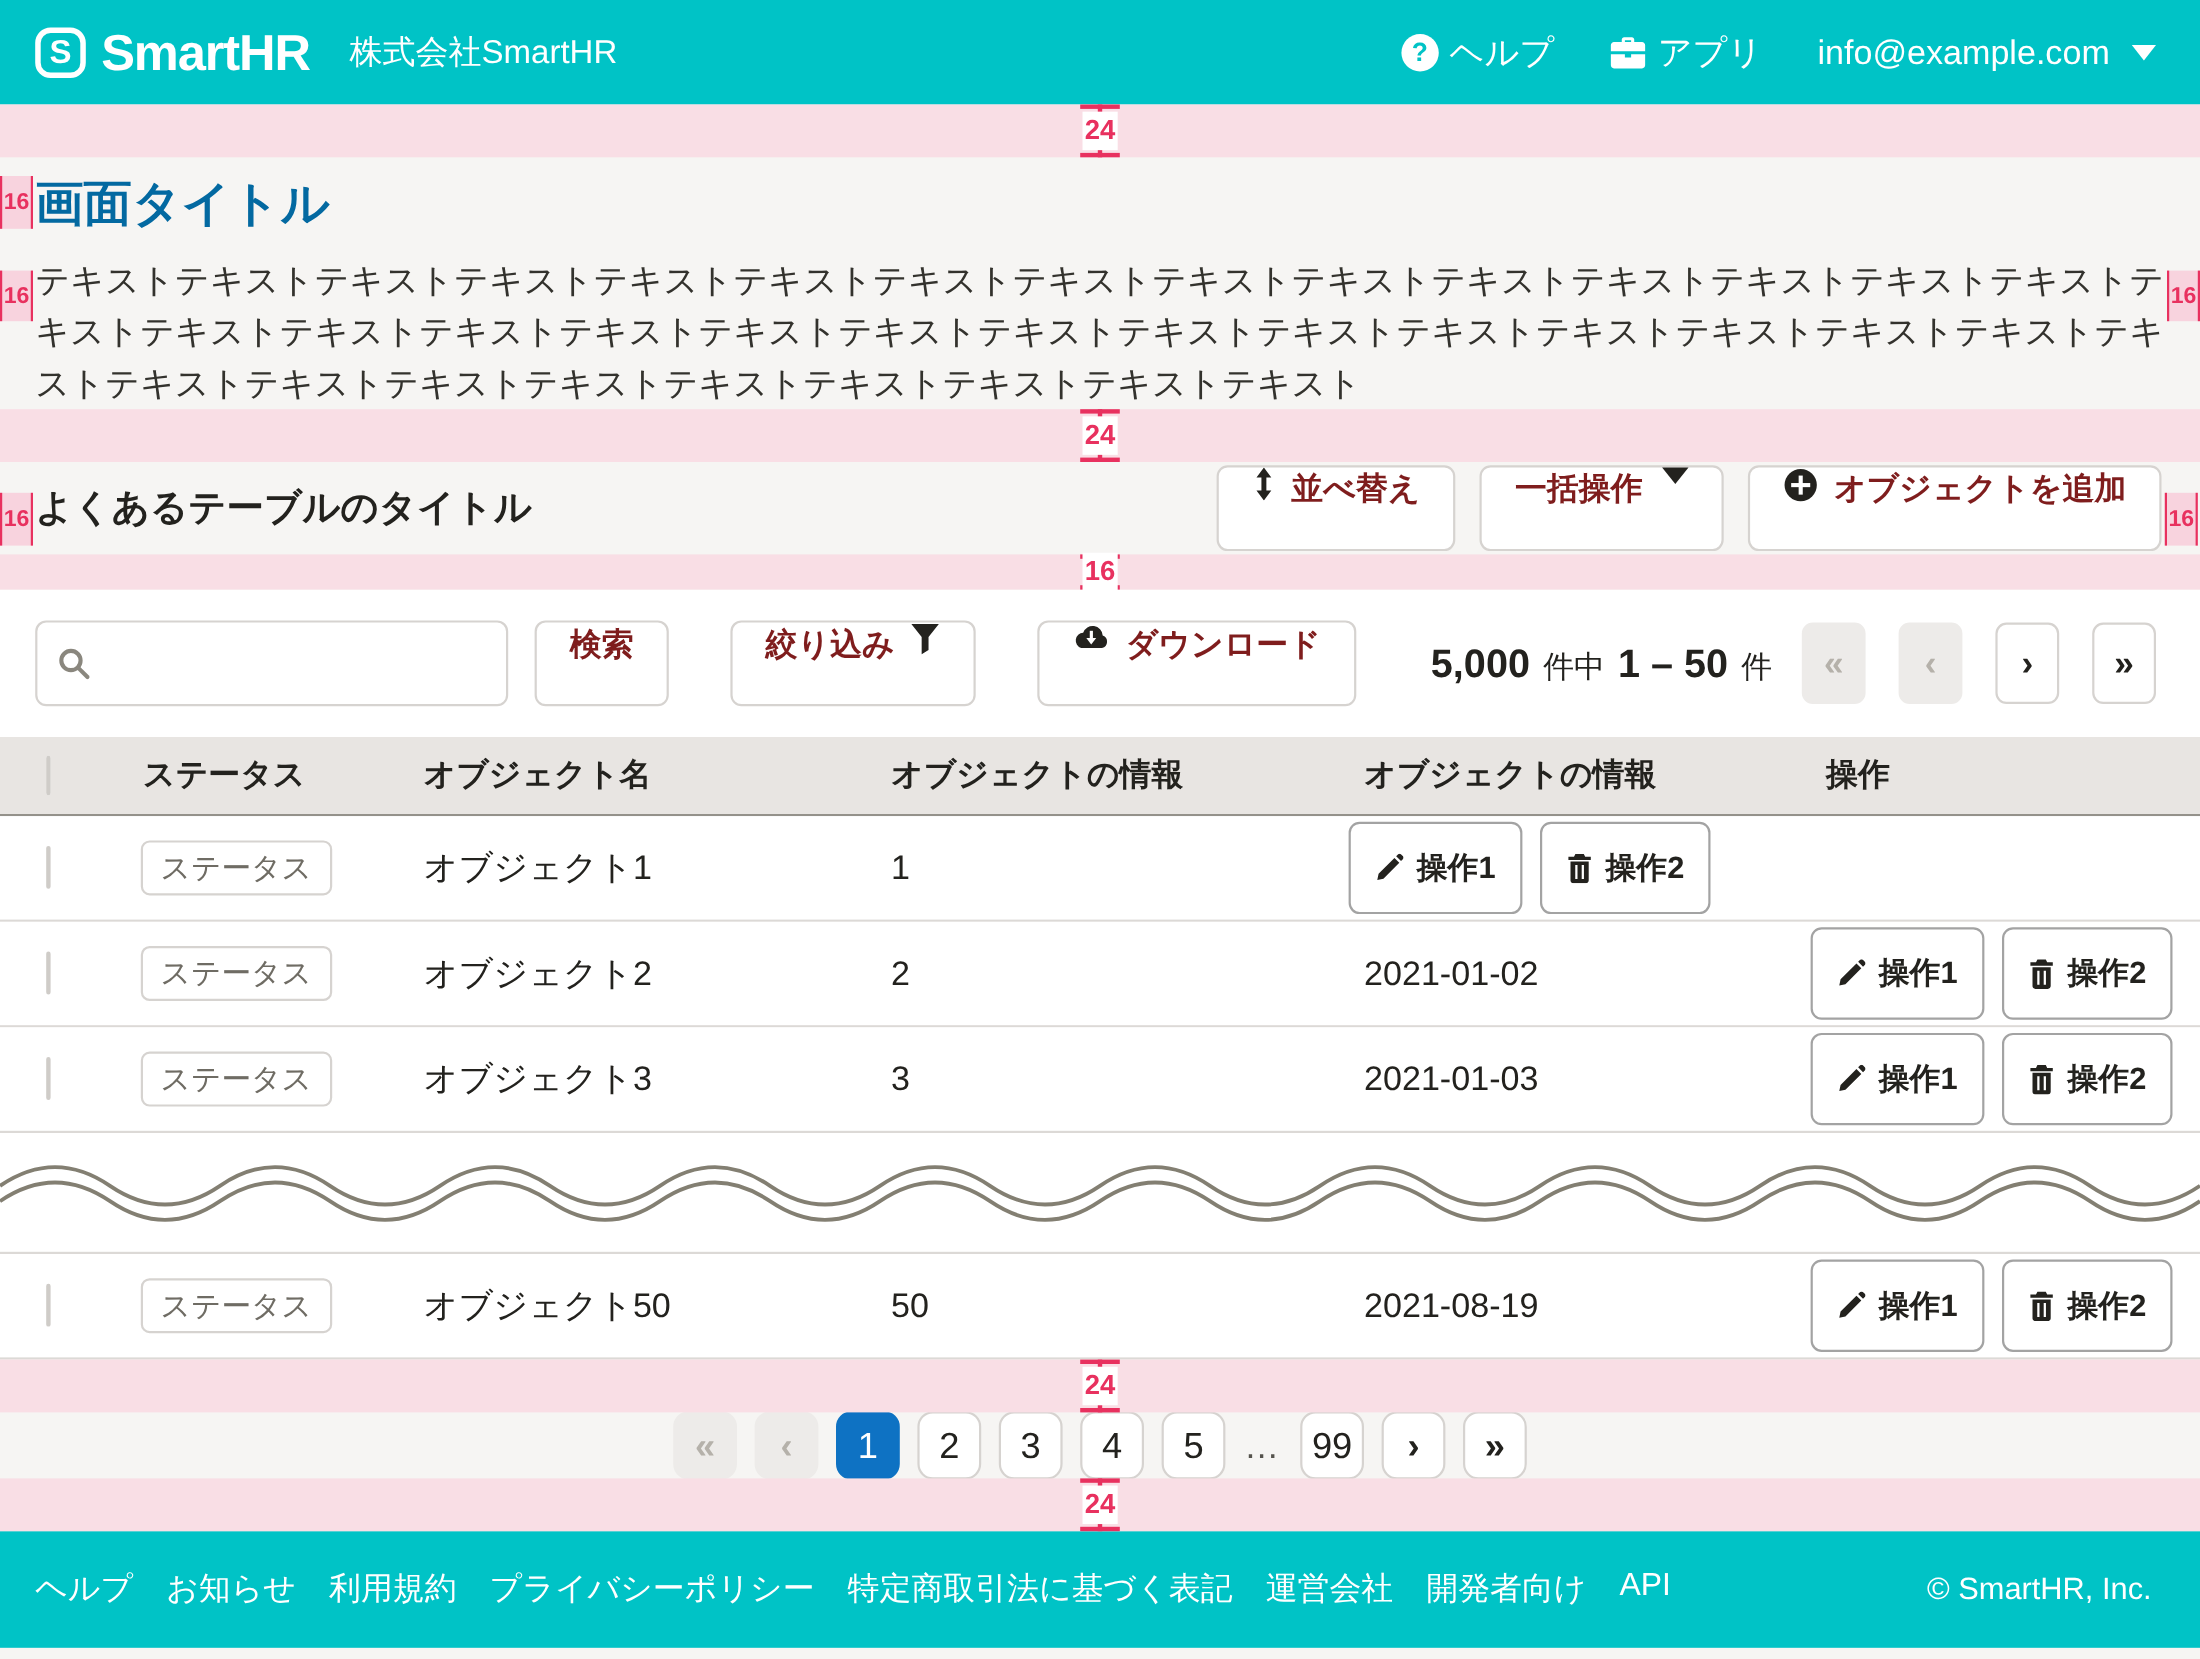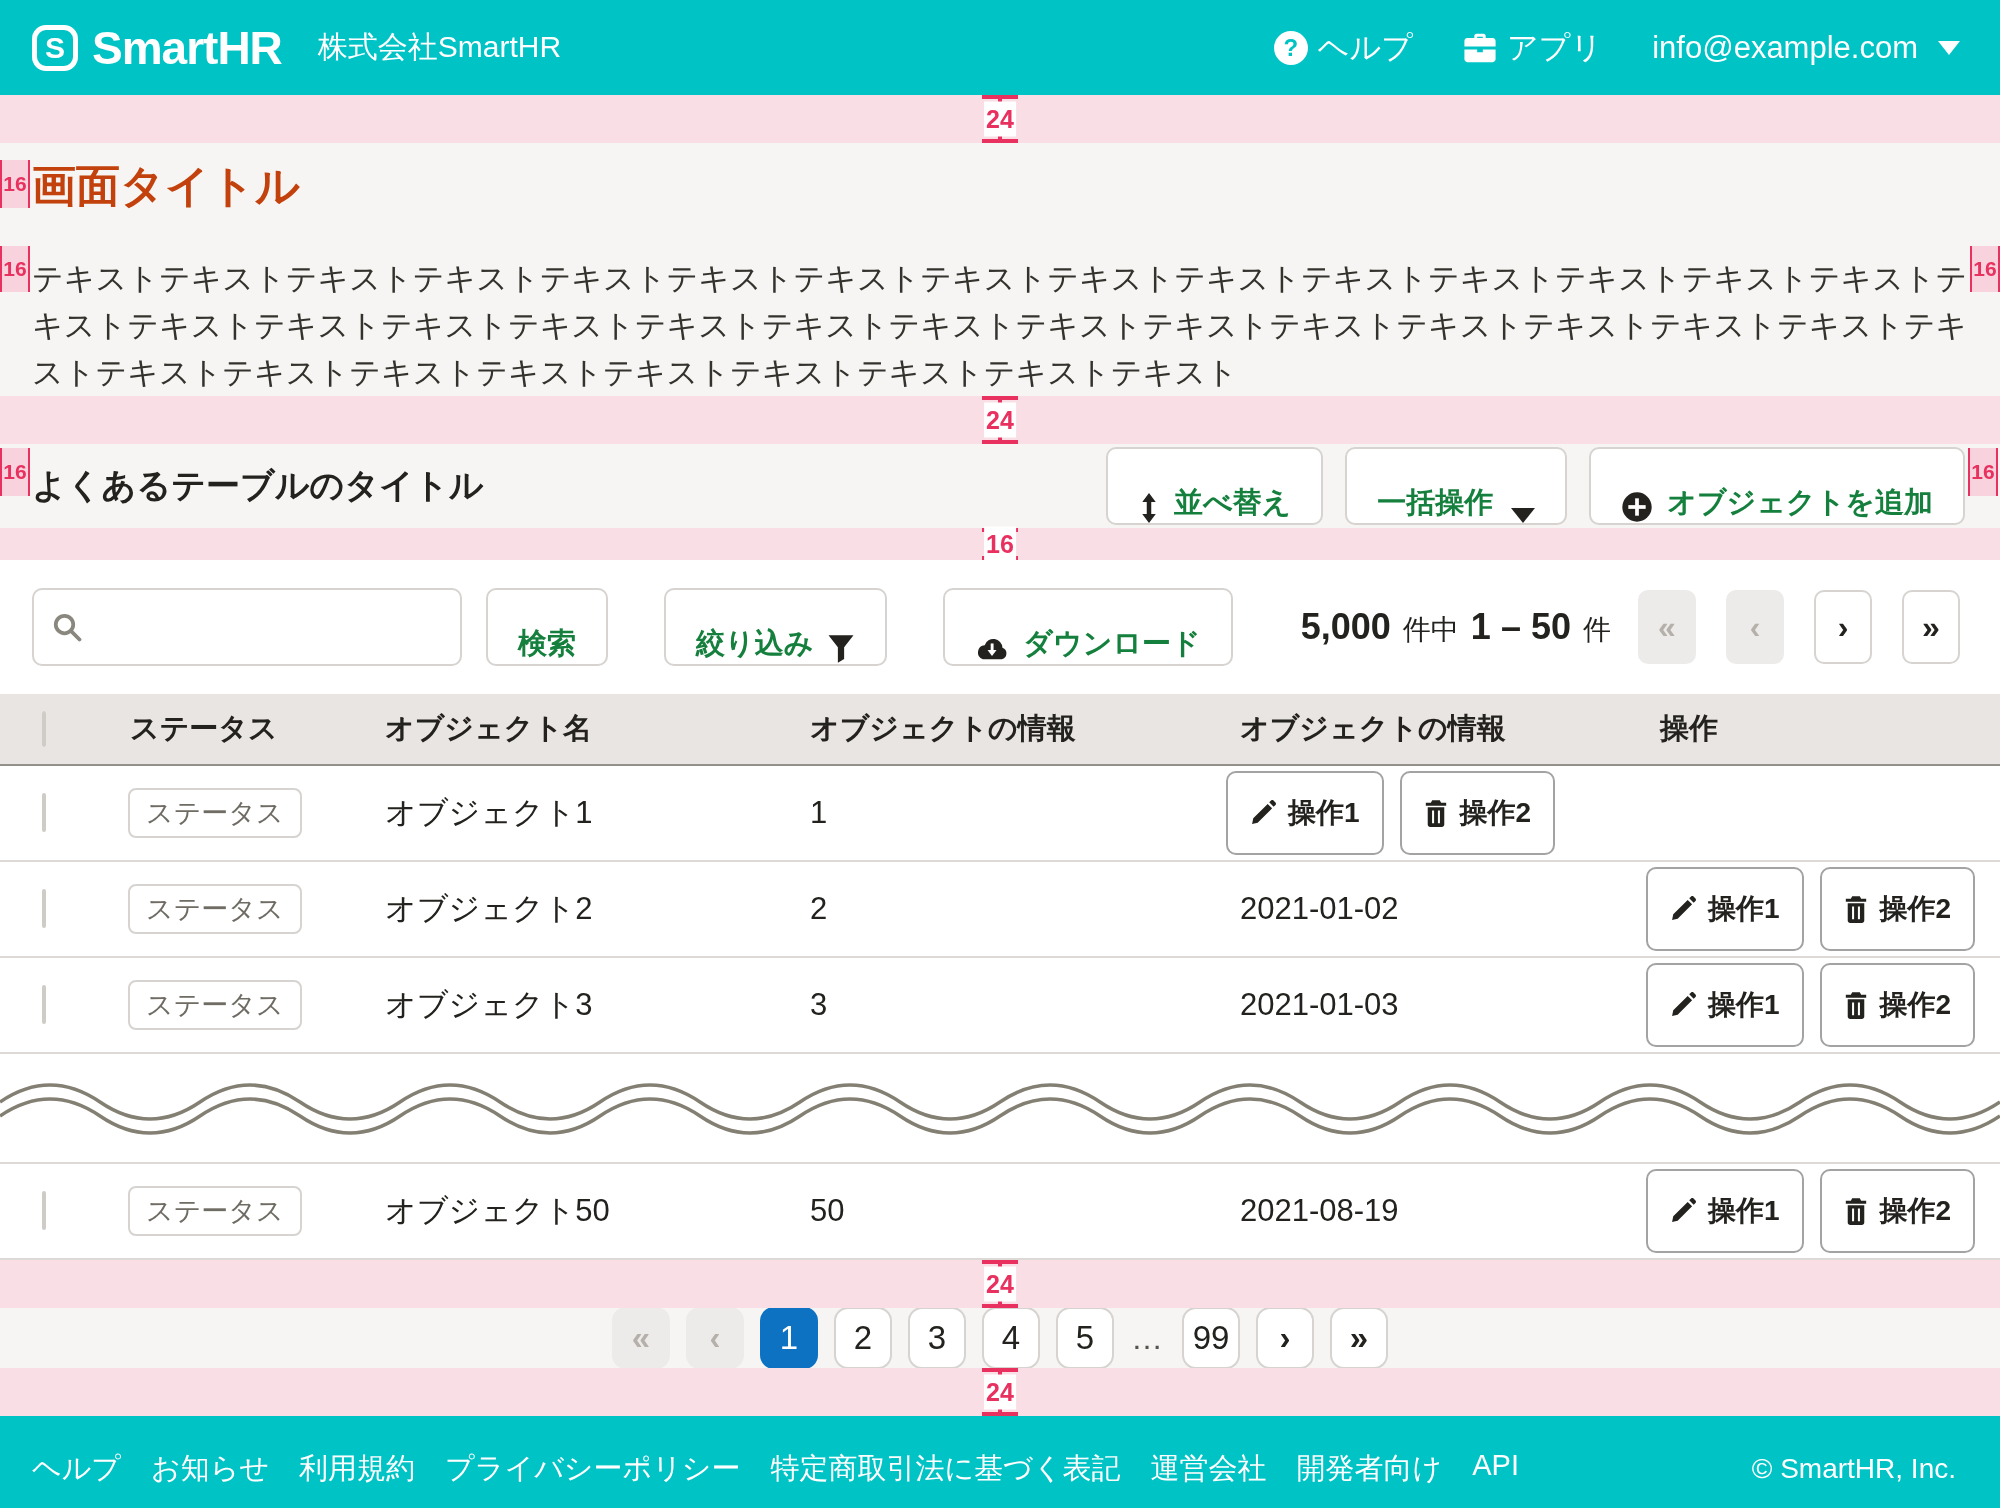--- a/index.html
+++ b/index.html
@@ -57,33 +57,33 @@
   .hmarker {
     position:absolute; width:30px; background:#f8d3de;
     display:flex; align-items:center; z-index:5;
   }
   .hmarker:before, .hmarker:after { content:""; width:4px; align-self:stretch; background:#e8315f; }
   .hmarker .hline { flex:1; height:4px; background:#e8315f; }
   .hlabel { color:#e8315f; font-weight:bold; font-size:21px; padding:0 1px; }
 
   
   .content { padding:0 32px; }
-  .page-title { font-size:44px; line-height:58px; font-weight:bold; margin:14px 0 40px; color:#c2410c; }
+  .page-title { font-size:44px; line-height:58px; font-weight:bold; margin:14px 0 16px; color:#0369a1; }
   .page-desc { font-size:31px; line-height:47px; color:#33322d; word-break:break-all; }
 
   .table-title-row {
     height:84px; display:flex; align-items:center; padding:0 35px 0 32px; background:#f6f5f3;
   }
   .table-title { font-size:34px; font-weight:bold; }
   .title-buttons { margin-left:auto; display:flex; gap:22px; }
 
   .btn {
-    display:inline-flex; align-items:flex-end; justify-content:center; gap:14px;
+    display:inline-flex; align-items:flex-start; justify-content:center; gap:14px;
     background:#fff; border:2px solid #d6d3d0; border-radius:10px;
-    font-size:29px; font-weight:bold; color:#15803d; height:78px; padding:0 30px;
+    font-size:29px; font-weight:bold; color:#7f1d1d; height:78px; padding:0 30px;
     cursor:pointer; font-family:inherit;
   }
   .caret-down-dark {
     width:0; height:0; border-left:12px solid transparent; border-right:12px solid transparent;
     border-top:15px solid #23221e; margin-left:4px;
   }
 
   
   .card { background:#fff; }
   .toolbar { display:flex; align-items:center; padding:28px 40px 28px 32px; gap:24px; }

